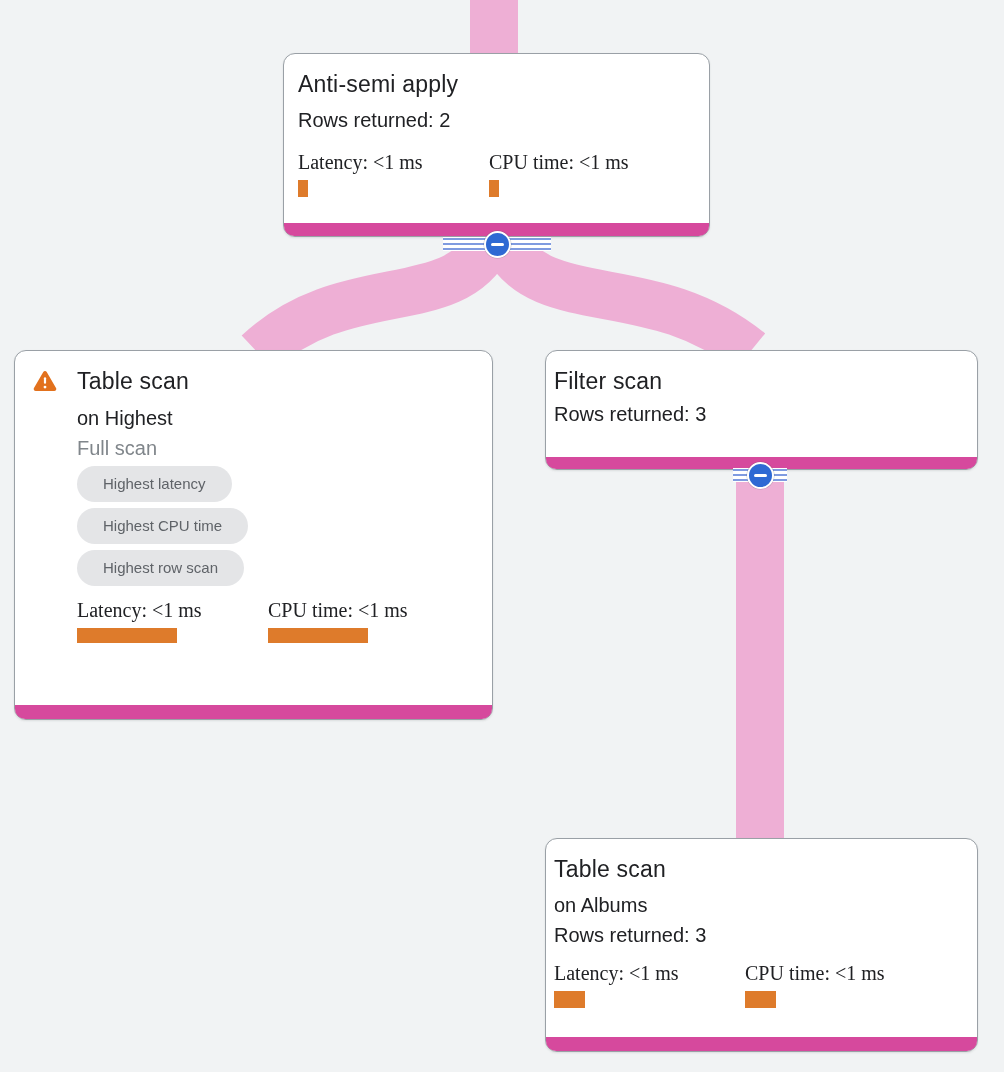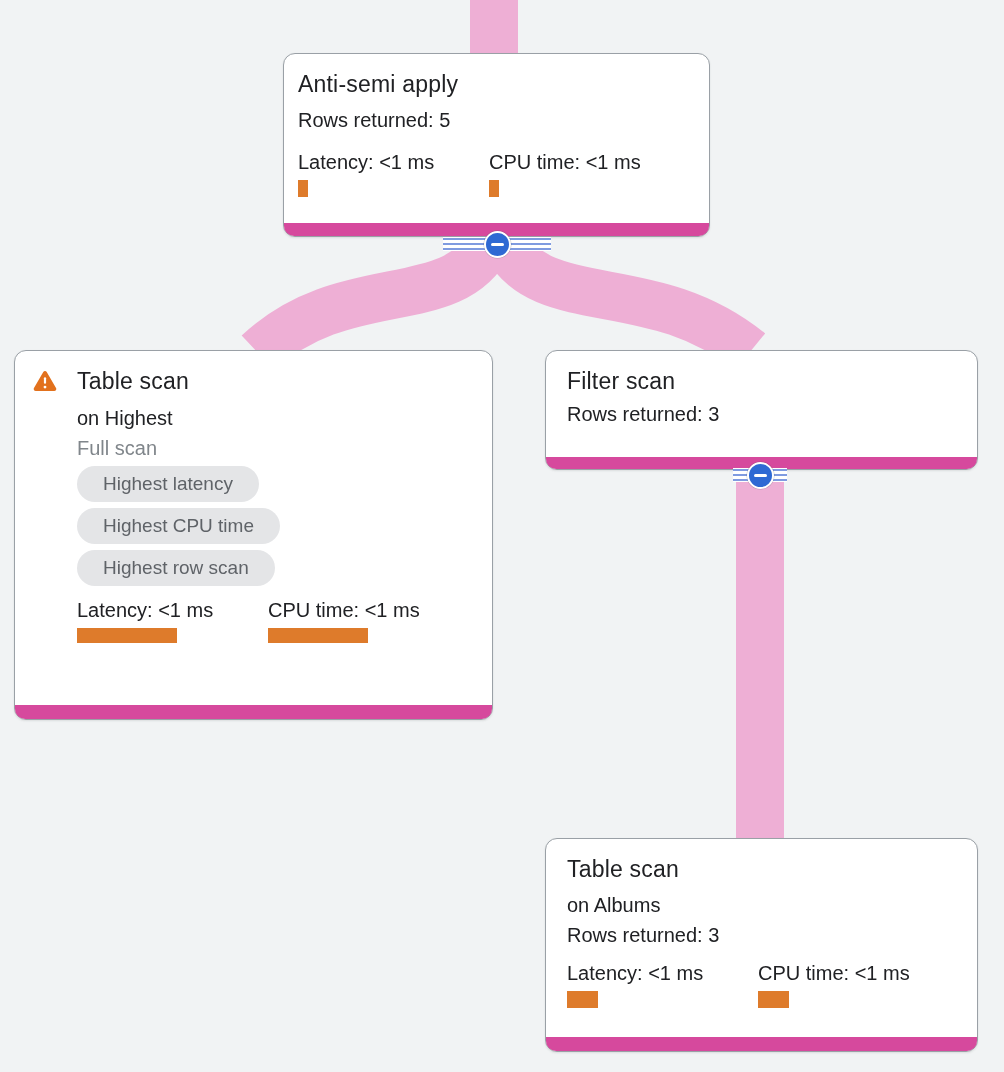--- a/index.html
+++ b/index.html
@@ -24,45 +24,45 @@
     border-radius: 12px;
     box-shadow: 0 1px 2px rgba(60,64,67,.12);
   }
   .accent {
     position: absolute; left: 0; right: 0; bottom: 0; height: 13px;
     background: var(--accent-pink, #d6499d);
     border-radius: 0 0 10px 10px;
   }
   .node-inner { padding: 15px 16px 0 14px; }
   .node-inner.with-icon { padding-left: 18px; }
-  .node-inner.pad17 { padding-left: 21px; }
+  .node-inner.pad17 { padding-left: 8px; }
   .node-title {
     font-size: 23px; font-weight: 500; line-height: 30px;
     color: var(--text, #202124); letter-spacing: .2px;
   }
   .node-header { display: flex; align-items: center; gap: 20px; }
   .warn-icon { color: var(--warning-orange, #e2711d); display: inline-flex; flex: 0 0 auto; }
   .node-body { margin-left: 44px; }
   .line { font-size: 20px; line-height: 24px; margin-top: 9px; }
   .line.tight { margin-top: 6px; }
   .muted { color: var(--muted-text, #80868b); }
 
   .badges { margin-top: 0; }
   .badge {
     display: table;
     background: var(--badge-bg, #e4e5e7);
     color: var(--badge-text, #5f6368);
-    font-size: 19px; line-height: 36px; height: 36px;
+    font-size: 15px; line-height: 36px; height: 36px;
     border-radius: 18px; padding: 0 26px; margin-top: 6px;
     white-space: nowrap;
   }
 
   .metrics { display: flex; margin-top: 14px; }
   .metric { width: 191px; }
-  .metric-label { font-size: 20px; line-height: 24px; }
+  .metric-label { font-size: 20px; line-height: 24px; font-family: Liberation Serif, serif; }
   .metric-bar { height: 17px; background: var(--metric-orange, #de7b2b); margin-top: 6px; }
 
   
   .collapse {
     position: absolute; transform: translate(-50%, -50%);
     display: flex; align-items: center; justify-content: center;
     cursor: pointer; z-index: 5;
   }
   .stripes {
     position: absolute; left: 0; right: 0; top: 50%;
@@ -94,21 +94,21 @@
   <svg class="edges" width="1004" height="1072" viewBox="0 0 1004 1072">
     <path class="edge" d="M494 -5 L494 58"></path>
     <path class="edge" d="M489 243 C452 316 345 272 258 353"></path>
     <path class="edge" d="M505 243 C542 316 652 272 750 352"></path>
     <path class="edge" d="M760 468 L760 843"></path>
   </svg>
 
   <div class="node" style="left:283px; top:53px; width:427px; height:184px;">
     <div class="node-inner">
       <div class="node-title">Anti-semi apply</div>
-      <div class="line">Rows returned: 5</div>
+      <div class="line">Rows returned: 2</div>
       <div class="metrics" style="margin-top:18px;">
         <div class="metric">
           <div class="metric-label">Latency: &lt;1 ms</div>
           <div class="metric-bar" style="width: 10px;"></div>
         </div>
         <div class="metric">
           <div class="metric-label">CPU time: &lt;1 ms</div>
           <div class="metric-bar" style="width: 10px;"></div>
         </div>
       </div>

